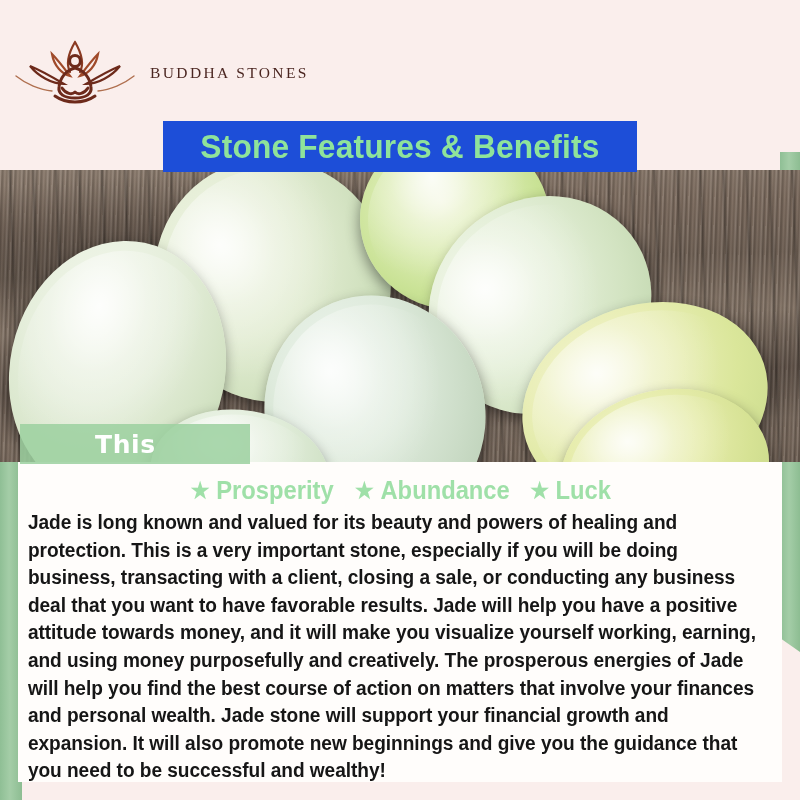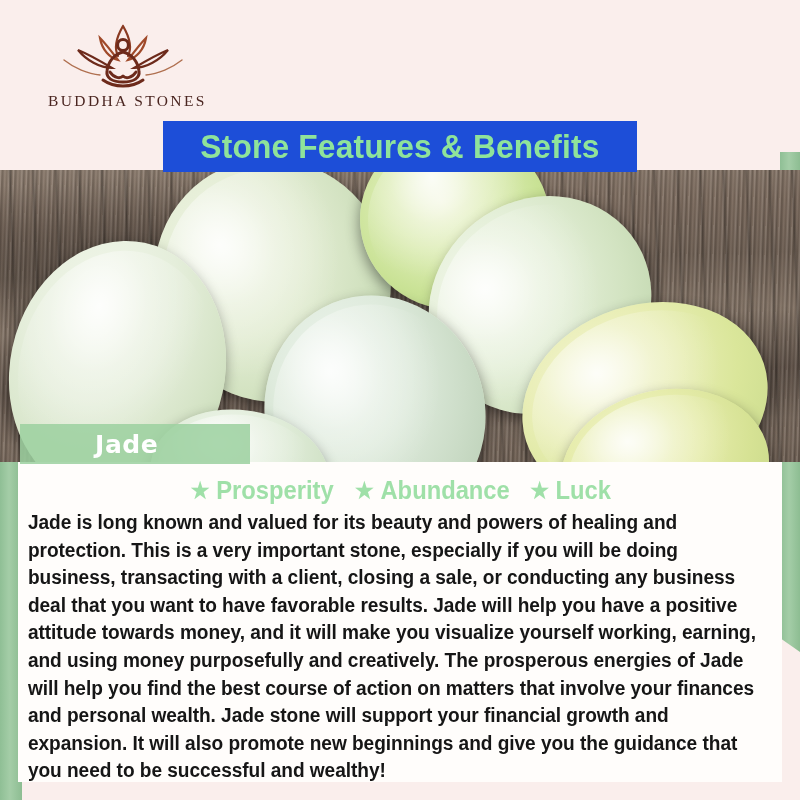--- a/index.html
+++ b/index.html
@@ -50,25 +50,25 @@
     width: 22px;
     height: 120px;
   }
 
   
   .header {
     position: relative;
     z-index: 3;
     height: 122px;
     display: flex;
-    flex-direction: column;
+    flex-direction: row;
+    align-items: center;
     justify-content: flex-start;
     padding-top: 22px;
     box-sizing: border-box;
-    padding-left: 48px;
   }
   .logo-mark {
     width: 150px;
     height: 68px;
     display: block;
   }
   .logo-wordmark {
     margin-top: 2px;
     font-family: "Liberation Serif", serif;
     font-size: 15.5px;
@@ -303,21 +303,21 @@
     <div class="stone s6"></div>
     <div class="stone s7"></div>
     <div class="stone s8"></div>
   </div>
 
   <div class="title-banner">
     <div class="title-text">Stone Features &amp; Benefits</div>
   </div>
 
   <div class="stone-label">
-    <span class="stone-label-text">Jade</span>
+    <span class="stone-label-text">This</span>
   </div>
 
   <div class="content">
     <div class="keywords">
       <span class="keyword">
         <span class="star">★</span>
         <span>Prosperity</span>
       </span>
       <span class="keyword">
         <span class="star">★</span>

